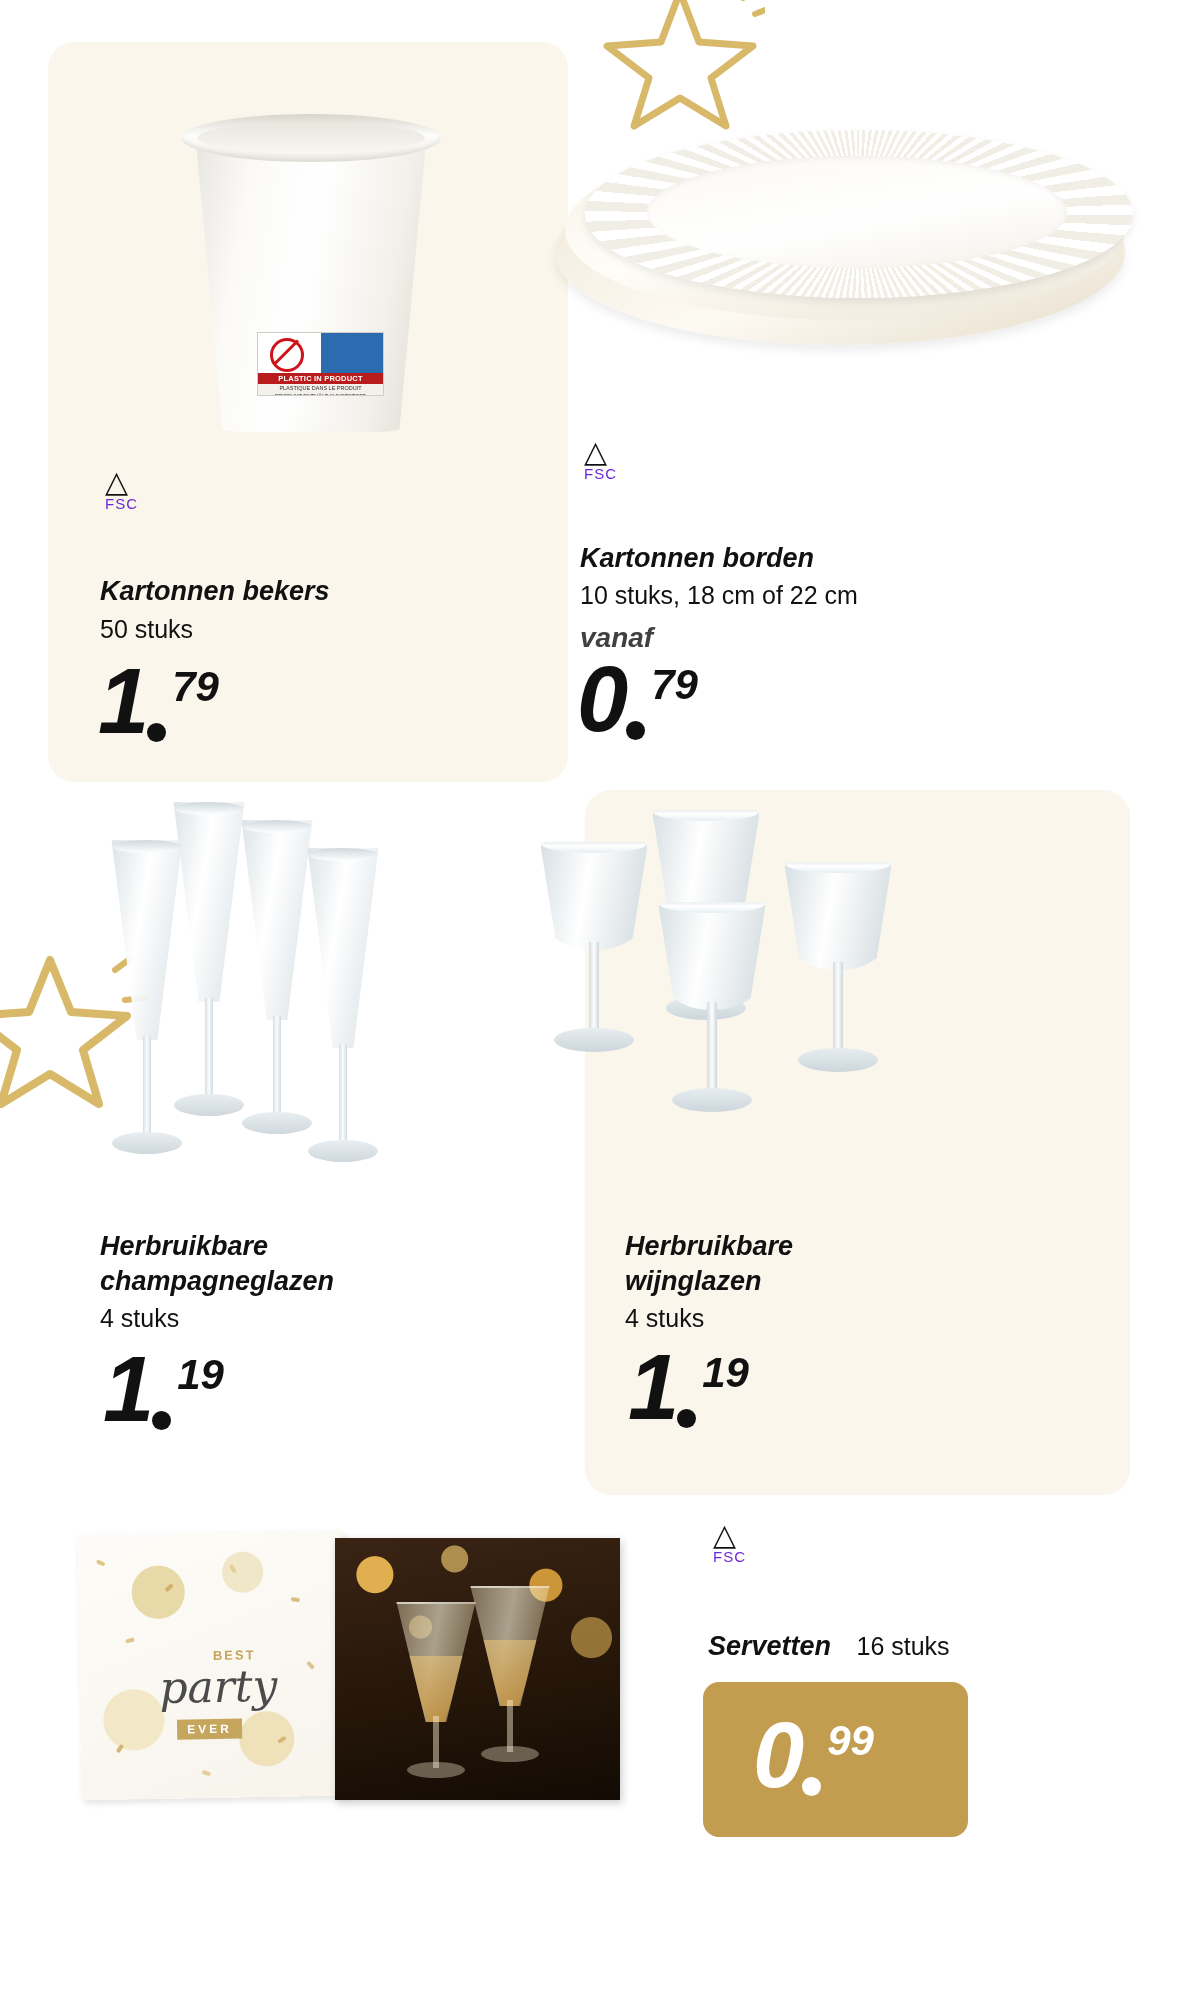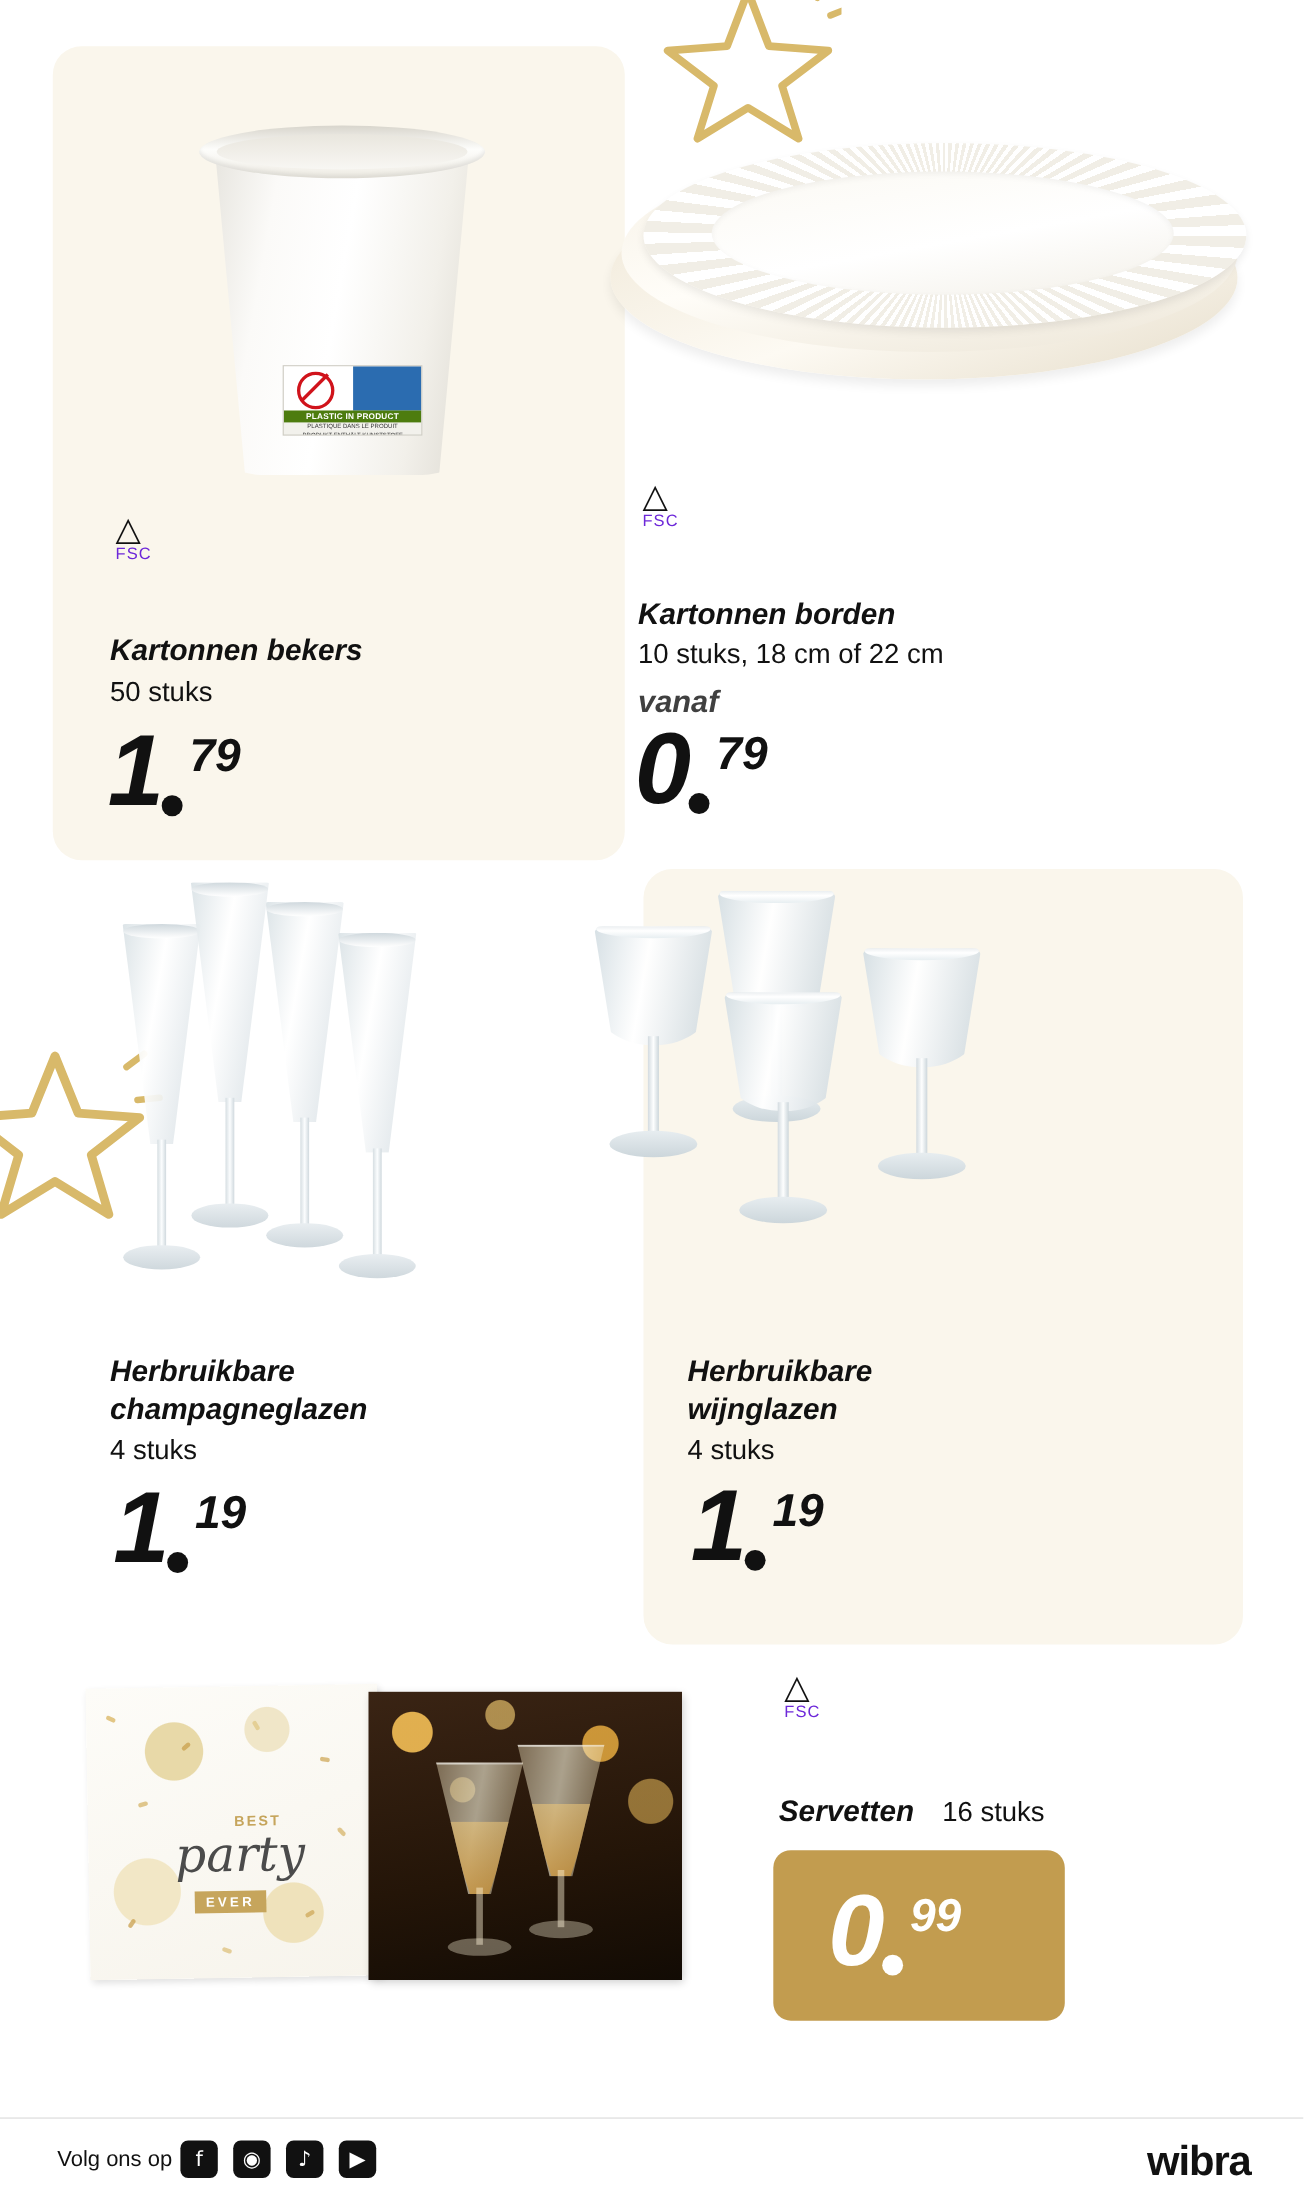--- a/index.html
+++ b/index.html
@@ -110,21 +110,21 @@
   .cup .label .ic.red::after{
     content:"";position:absolute;left:12px;top:5px;width:28px;height:28px;
     border:3px solid #d0131b;border-radius:50%;
   }
   .cup .label .ic.red::before{
     content:"";position:absolute;left:11px;top:18px;width:34px;height:3px;
     background:#d0131b;transform:rotate(-45deg);z-index:2;
   }
   .cup .label .ic.blue { background:#2b6cb0; }
   .cup .label .bar {
-    background:#4d7c0f;color:#fff;font-size:7.5px;font-weight:700;
+    background:#b91c1c;color:#fff;font-size:7.5px;font-weight:700;
     letter-spacing:.2px;padding:1px 16px;
   }
   .cup .label .l2 { font-size:5.5px; line-height:6.5px; color:#333; padding-top:1px;}
 
   
   .plates { position:absolute; left:555px; top:130px; width:590px; height:215px; }
   .plate {
     position:absolute; border-radius:50%;
   }
   .plate.back {
@@ -475,32 +475,14 @@
     </div>
 
     <div class="pricetag" style="left:655px;top:172px;width:265px;height:155px;">
       <div class="price gold" style="left:50px;top:34px;">
         <span class="euro">0</span>
         <span class="cents">99</span>
       </div>
     </div>
   </div>
 
-  <div class="footer">
-    <div class="follow">Volg ons op</div>
-
-    <div class="soc" style="left:164px;">
-      <span>f</span>
-    </div>
-    <div class="soc" style="left:212px;">
-      <span>◉</span>
-    </div>
-    <div class="soc" style="left:260px;">
-      <span>♪</span>
-    </div>
-    <div class="soc" style="left:308px;">
-      <span>▶</span>
-    </div>
-
-    <div class="brand">wibra</div>
-  </div>
 
 </div>
 
 </body></html>

